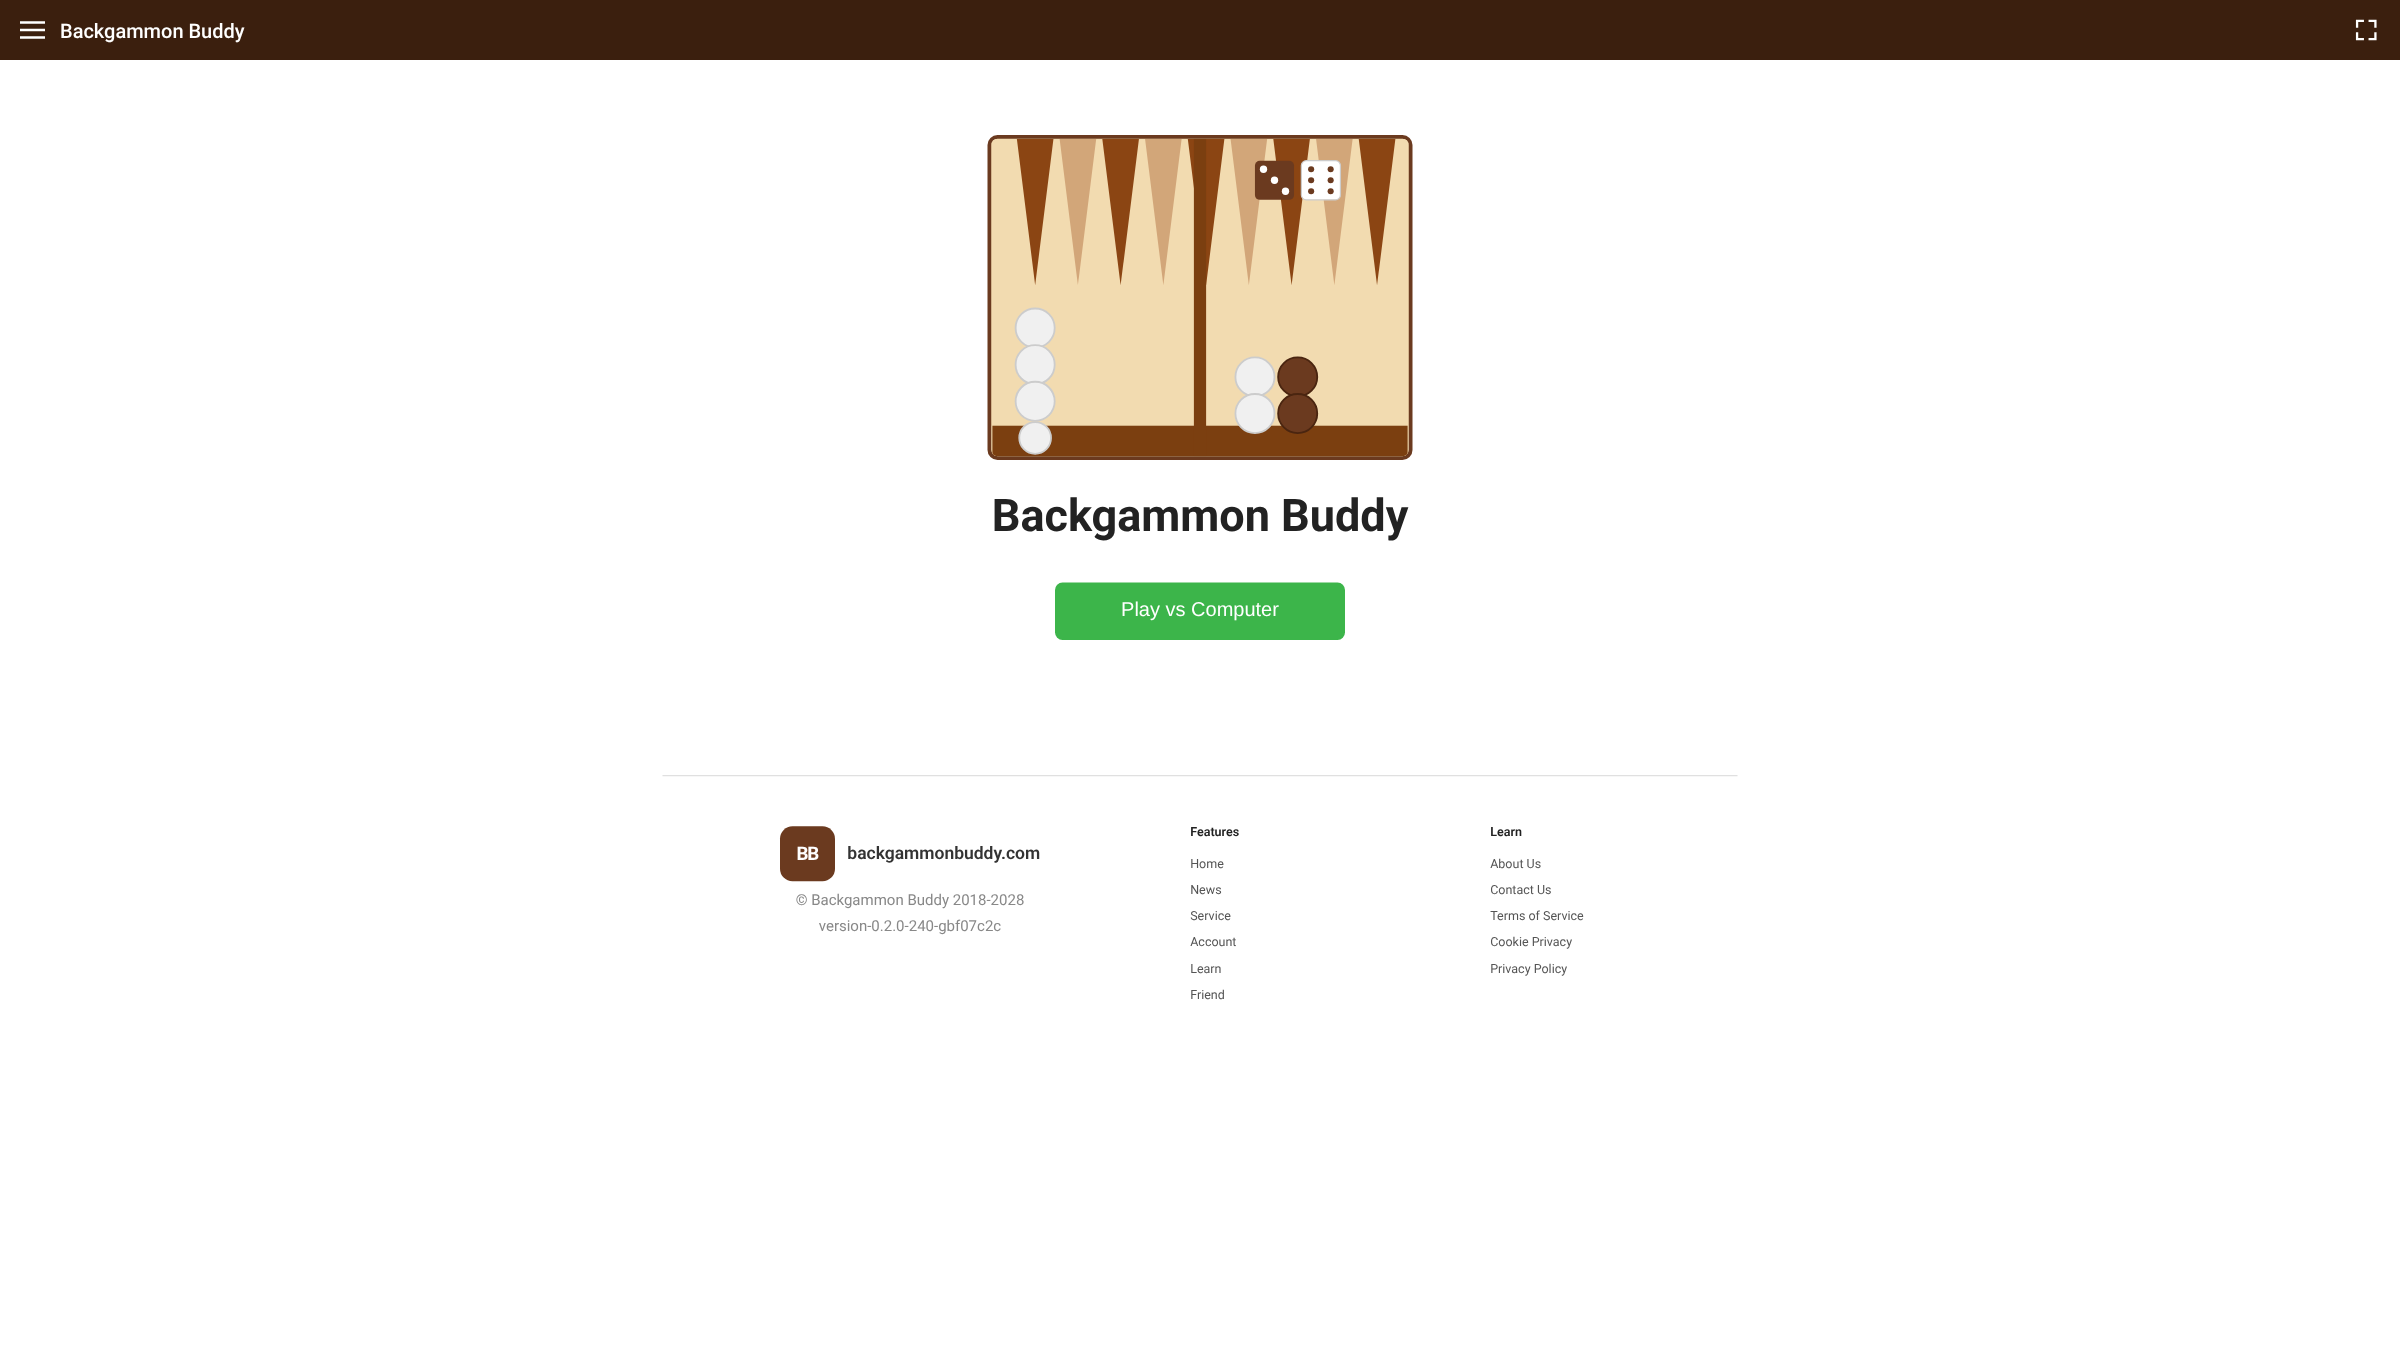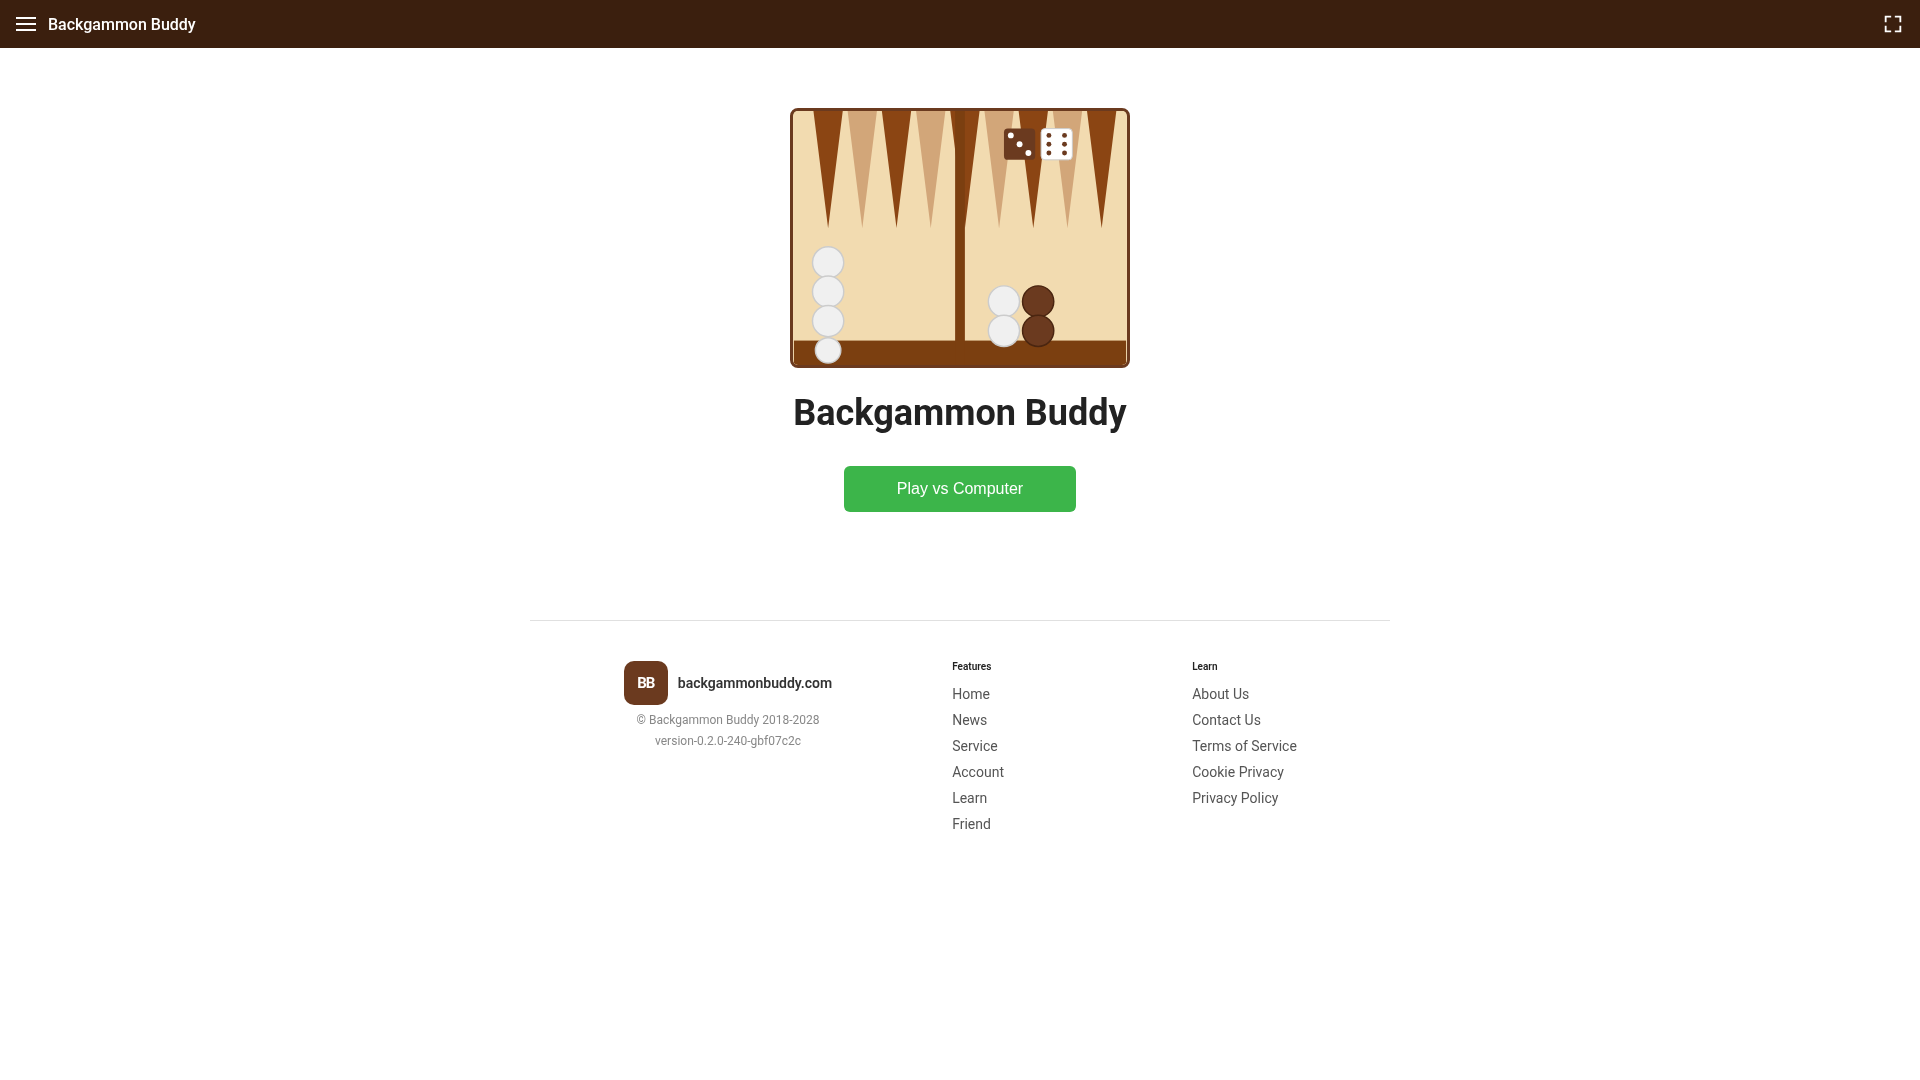--- a/index.html
+++ b/index.html
@@ -156,21 +156,21 @@
       flex-direction: column;
       min-width: 120px;
     }
     .footer-col-title {
       font-size: 10px;
       font-weight: 600;
       color: #222;
       margin-bottom: 14px;
     }
     .footer-link {
-      font-size: 14px;
+      font-size: 10px;
       color: #555;
       text-decoration: none;
       margin-bottom: 10px;
       cursor: pointer;
     }
   </style>
 </head>
 <body>
 
 <header class="header">

